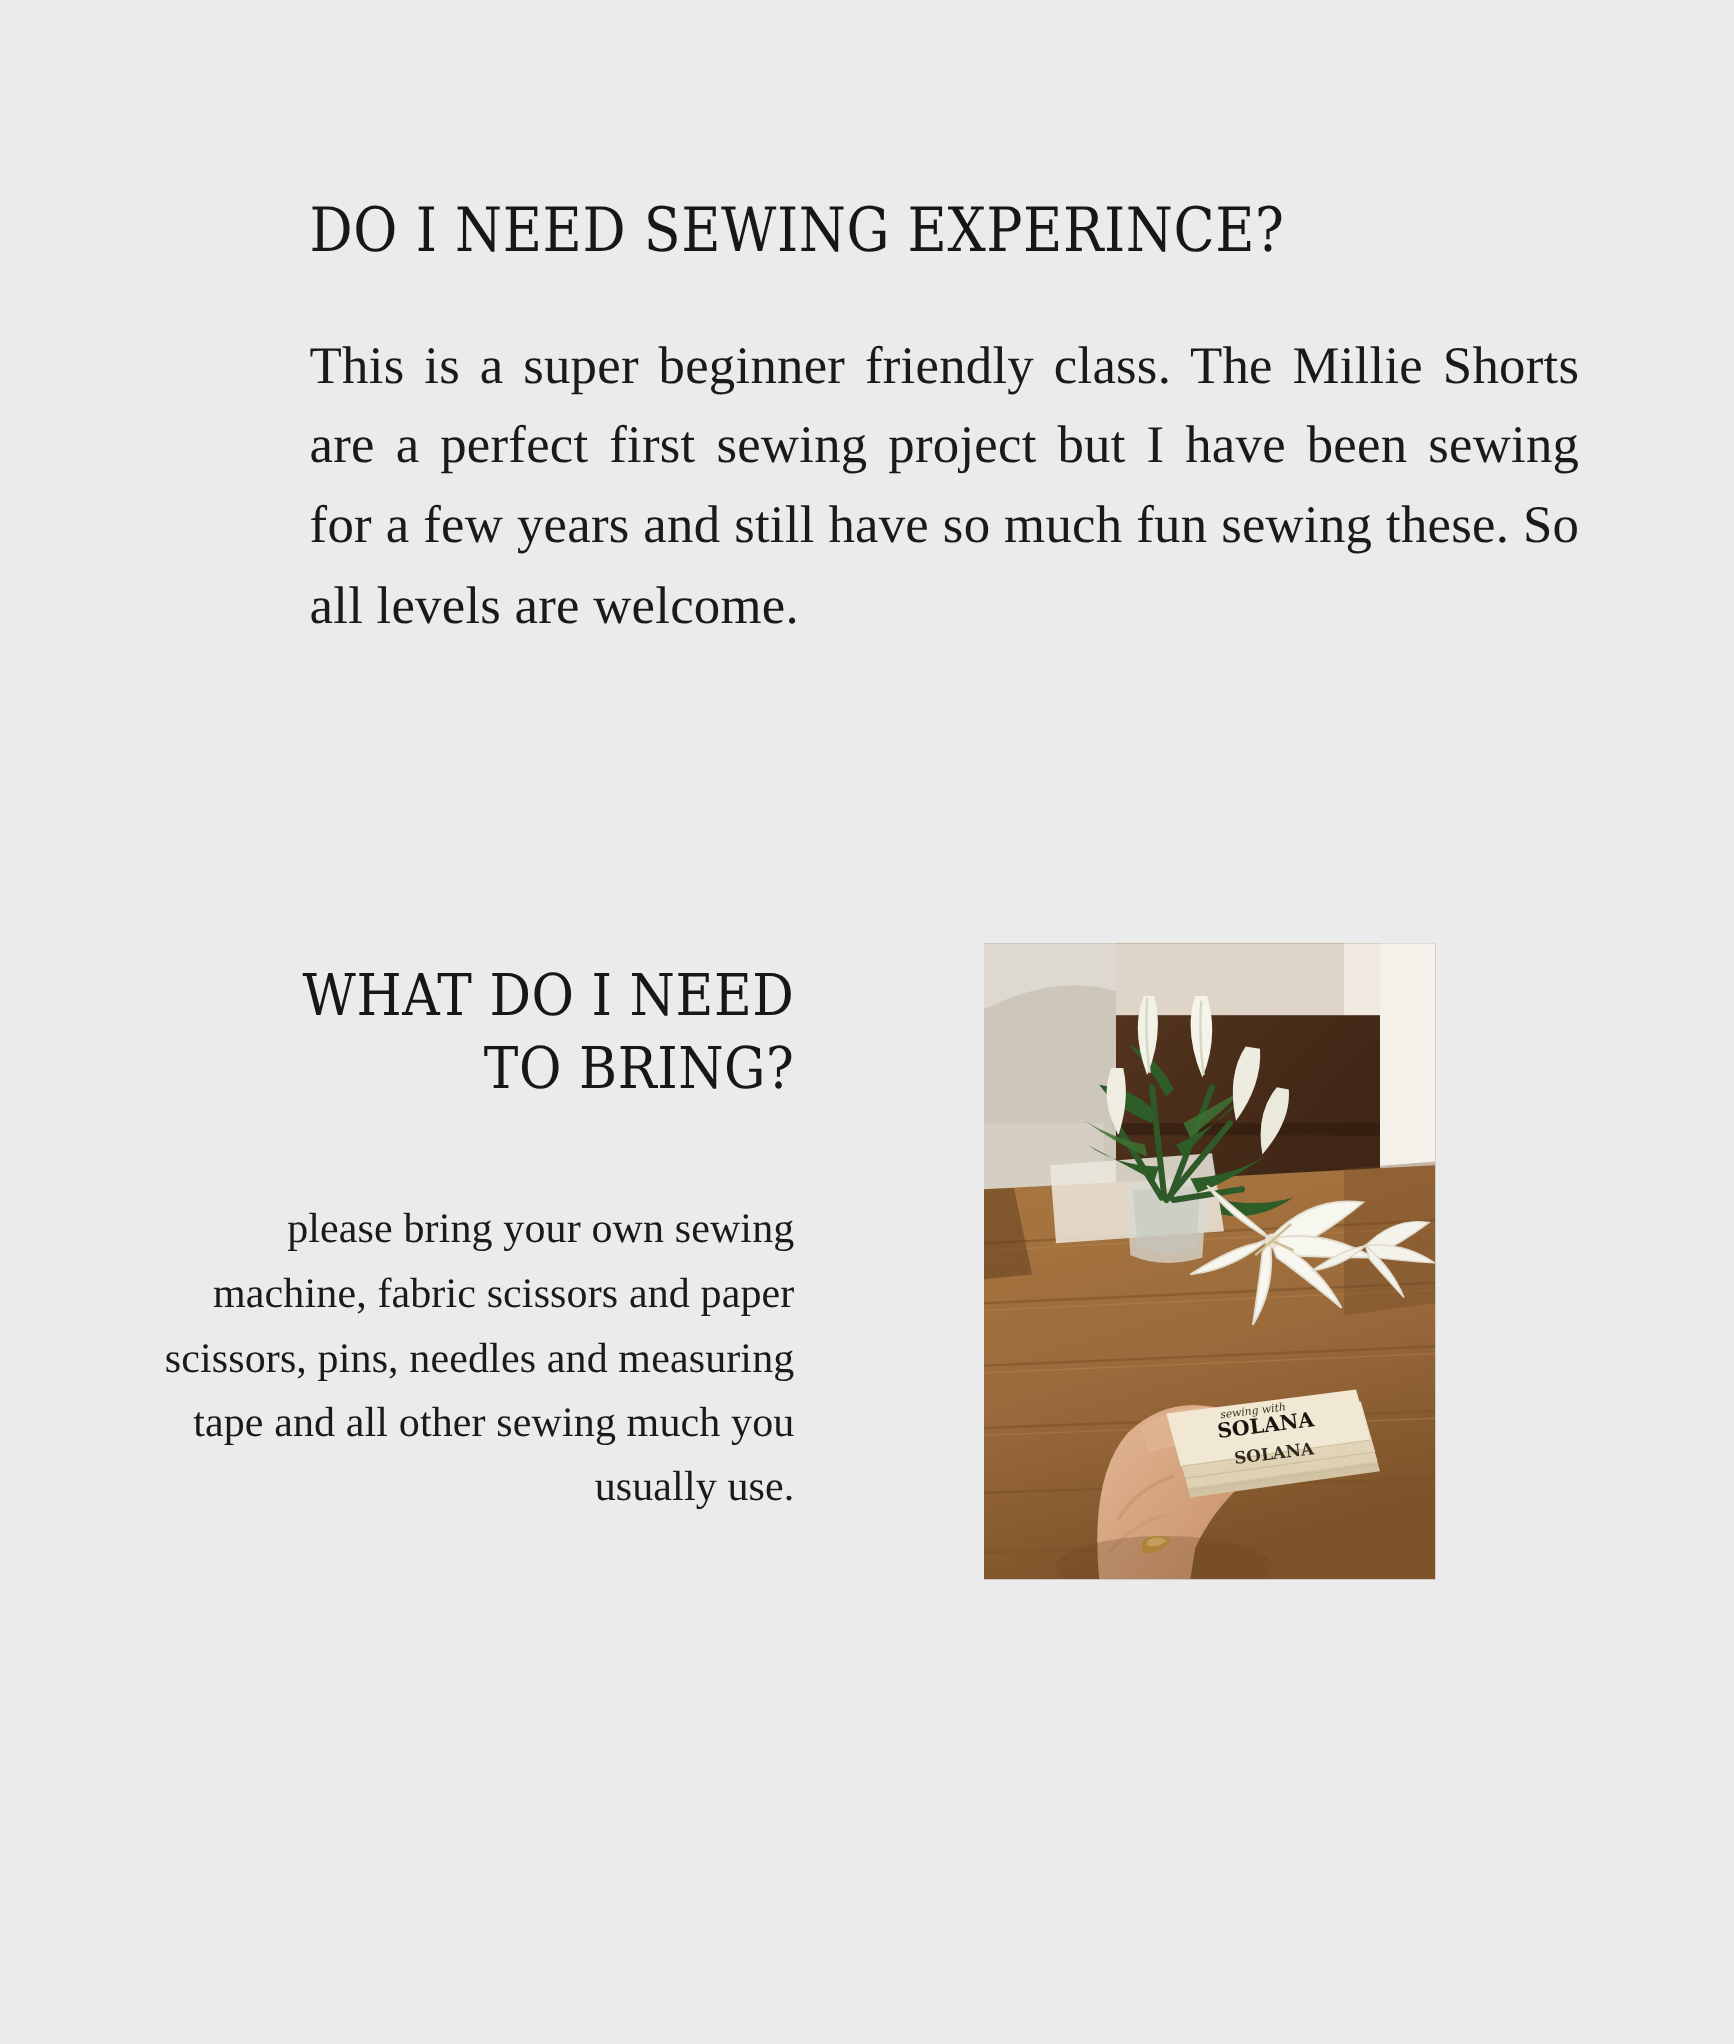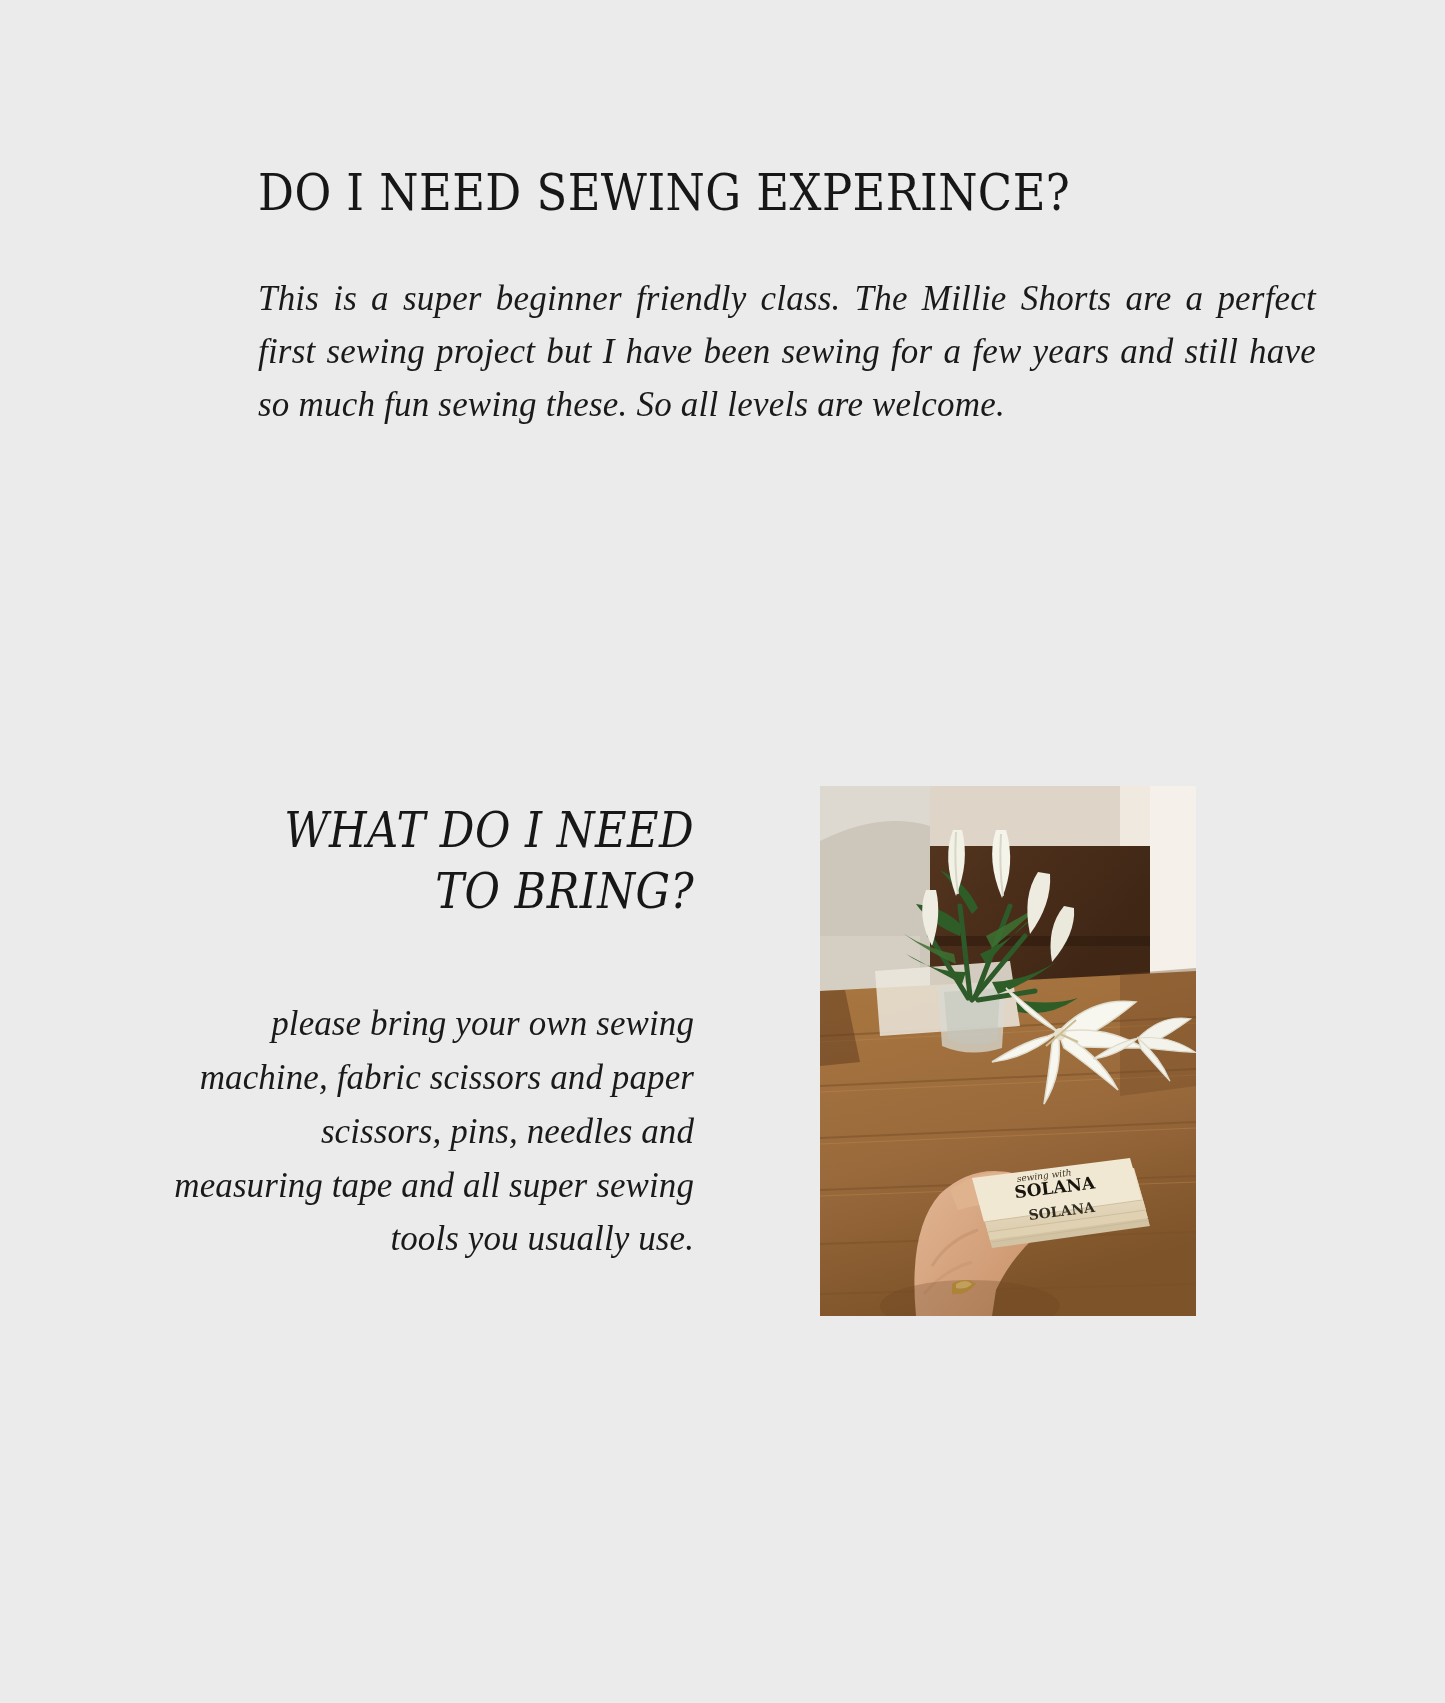--- a/index.html
+++ b/index.html
@@ -41,37 +41,35 @@
     color: #171717;
     transform: scaleX(0.88);
     transform-origin: left center;
     white-space: nowrap;
   }
 
   .body-one {
     margin: 0;
     margin-top: 52px;
     width: 1058px;
-    font-size: 35px;
+    font-size: 44px;
     line-height: 1.52;
     text-align: justify;
     text-justify: inter-word;
     color: #1a1a1a;
     letter-spacing: 0.2px;
-    font-style: italic;
   }
 
   
   .section-two {
     position: absolute;
-    left: 164px;
+    left: 132px;
     top: 800px;
     width: 530px;
     text-align: right;
-    font-style: italic;
   }
 
   .heading-two {
     font-family: "DejaVu Serif", serif;
     font-weight: 400;
     font-size: 48px;
     line-height: 1.28;
     margin: 0;
     color: #171717;
     letter-spacing: 0.5px;
@@ -114,21 +112,21 @@
   <section class="section-one">
     <h1 class="heading-one">DO I NEED SEWING EXPERINCE?</h1>
     <p class="body-one">This is a super beginner friendly class. The Millie Shorts are a perfect first sewing project but I have been sewing for a few years and still have so much fun sewing these. So all levels are welcome.</p>
   </section>
 
   <section class="section-two">
     <h2 class="heading-two">
       <span>WHAT DO I NEED</span><br>
       <span>TO BRING?</span>
     </h2>
-    <p class="body-two">please bring your own sewing machine, fabric scissors and paper scissors, pins, needles and measuring tape and all super sewing tools you usually use.</p>
+    <p class="body-two">please bring your own sewing machine, fabric scissors and paper scissors, pins, needles and measuring tape and all other sewing much you usually use.</p>
   </section>
 
   <figure class="photo" style="margin:0;">
     <svg viewBox="0 0 376 530" xmlns="http://www.w3.org/2000/svg">
       <defs>
         <linearGradient id="wallG" x1="0" y1="0" x2="0" y2="1">
           <stop offset="0%" stop-color="#e9e2d8"></stop>
           <stop offset="100%" stop-color="#cfc3b4"></stop>
         </linearGradient>
         <linearGradient id="tableG" x1="0" y1="0" x2="0.3" y2="1">

